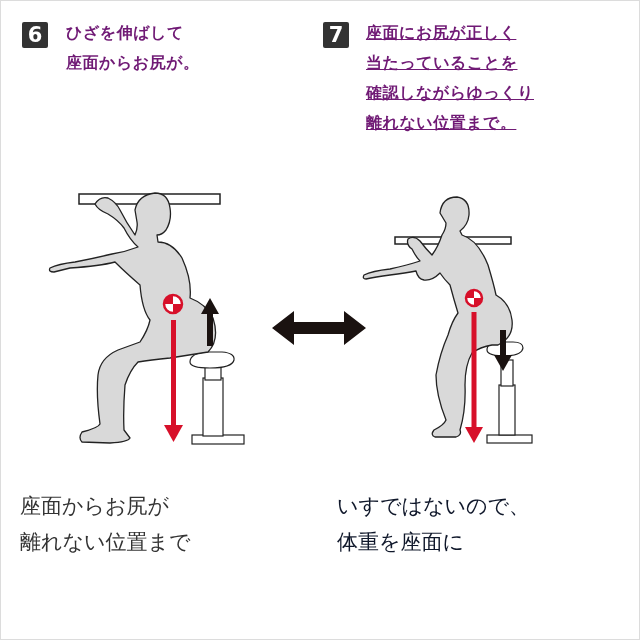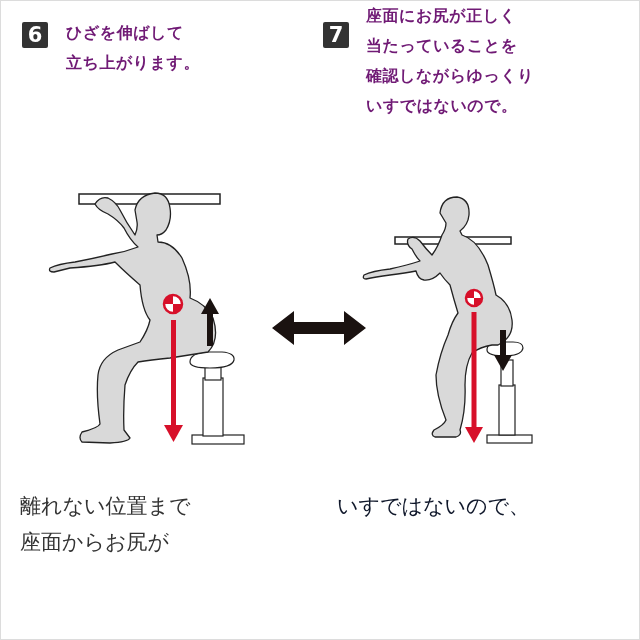--- a/index.html
+++ b/index.html
@@ -17,29 +17,29 @@
   svg { position:absolute; }
 </style>
 </head>
 <body>
 
 <div class="frame"></div>
 
 <div class="badge" style="left:22px;top:22px;">6</div>
 <div class="step-title" style="left:66px;top:18px;">
   <div>ひざを伸ばして</div>
-  <div>立ち上がります。</div>
+  <div>座面からお尻が。</div>
 </div>
 
 <div class="badge" style="left:323px;top:22px;">7</div>
-<div class="step-title" style="left:366px;top:1px;">
+<div class="step-title" style="left:366px;top:18px;text-decoration:underline;">
   <div>座面にお尻が正しく</div>
   <div>当たっていることを</div>
   <div>確認しながらゆっくり</div>
-  <div>いすではないので。</div>
+  <div>離れない位置まで。</div>
 </div>
 
 <svg width="240" height="270" viewBox="0 0 240 270" style="left:40px;top:180px;">
 
   <rect x="39" y="14" width="141" height="10" fill="#fff" stroke="#222" stroke-width="1.5"></rect>
 
   <g stroke="#222" stroke-width="1.2" fill="#fff">
     <rect x="152" y="255" width="52" height="9"></rect>
     <rect x="163" y="198" width="20" height="58"></rect>
     <rect x="165" y="185" width="16" height="15"></rect>
@@ -103,18 +103,19 @@
     <polygon points="115,242 133,242 124,258"></polygon>
   </g>
 
   <g fill="#1a1210">
     <rect x="150" y="145" width="6" height="28"></rect>
     <polygon points="144,170 162,170 153,186"></polygon>
   </g>
 </svg>
 
 <div class="caption cap-left">
+  <div>座面からお尻が</div>
   <div>離れない位置まで</div>
-  <div>座面からお尻が</div>
 </div>
 <div class="caption cap-right">
   <div>いすではないので、</div>
+  <div>体重を座面に</div>
 </div>
 
 </body></html>

